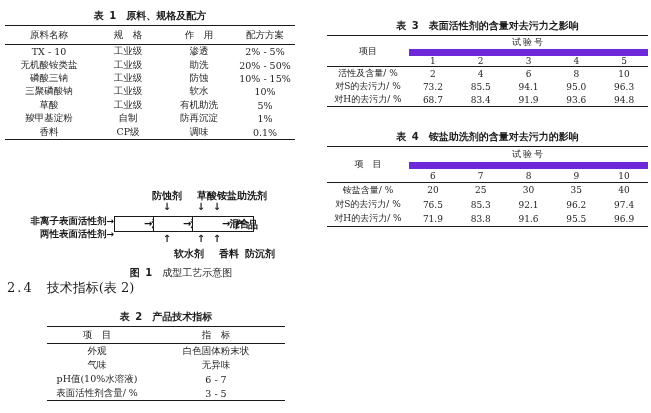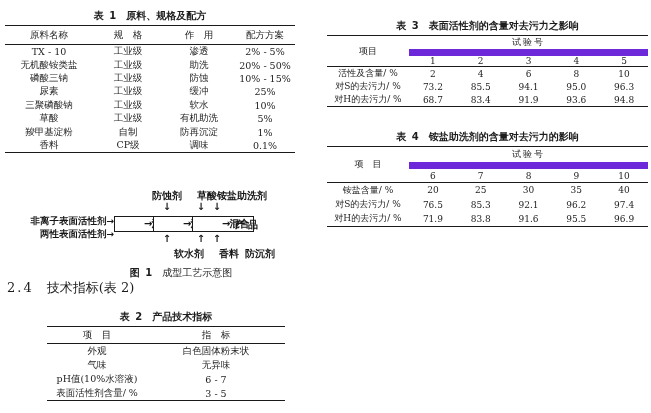--- a/index.html
+++ b/index.html
@@ -125,26 +125,20 @@
             <td>无机酸铵类盐</td>
             <td>工业级</td>
             <td>助洗</td>
             <td>20% - 50%</td>
           </tr>
         <tr>
             <td>磷酸三钠</td>
             <td>工业级</td>
             <td>防蚀</td>
             <td>10% - 15%</td>
-          </tr>
-        <tr>
-            <td>尿素</td>
-            <td>工业级</td>
-            <td>缓冲</td>
-            <td>25%</td>
           </tr>
         <tr>
             <td>三聚磷酸钠</td>
             <td>工业级</td>
             <td>软水</td>
             <td>10%</td>
           </tr>
         <tr>
             <td>草酸</td>
             <td>工业级</td>

